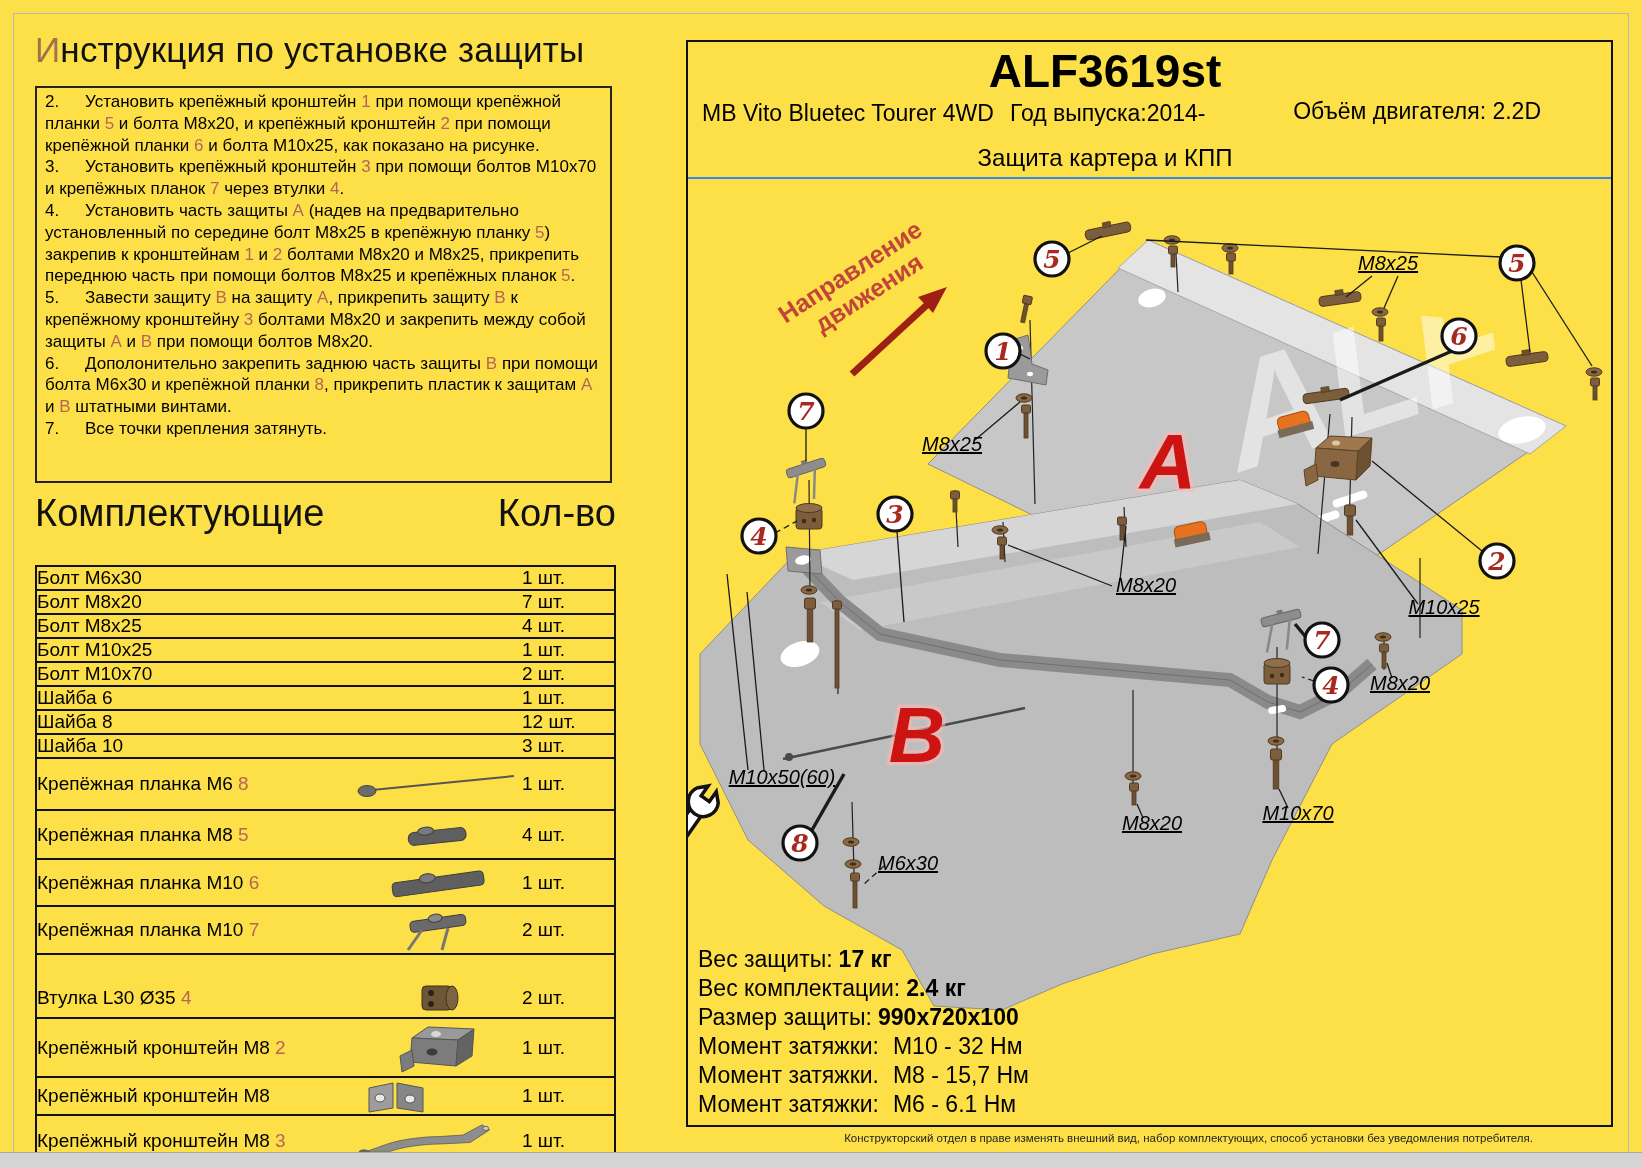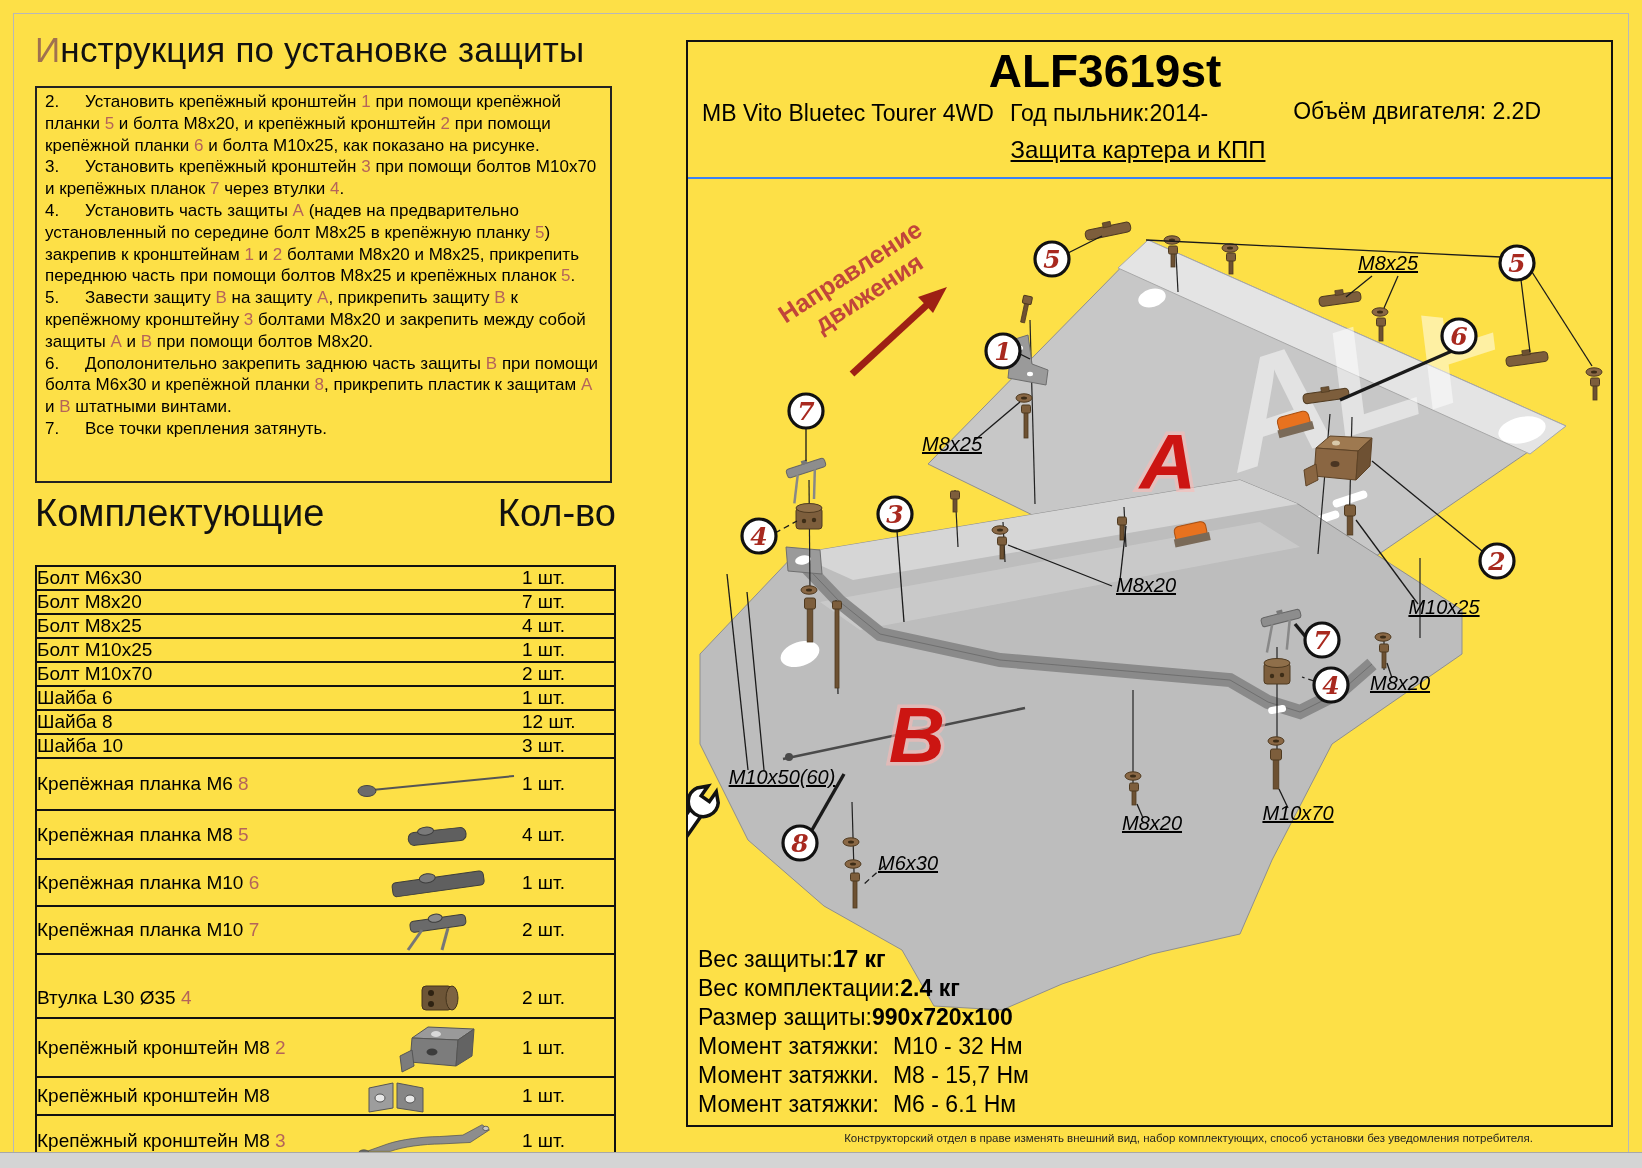--- a/index.html
+++ b/index.html
@@ -31,25 +31,25 @@
   
   .panel{position:absolute;left:686px;top:40px;width:927px;height:1087px;
         border:2px solid #111;box-sizing:border-box;}
   .panel-header{position:absolute;left:0;top:0;width:100%;height:137px;
         border-bottom:2px solid #3b82f6;box-sizing:border-box;}
   .part-number{position:absolute;left:417px;top:2px;transform:translateX(-50%);
         font-size:46px;font-weight:bold;white-space:nowrap;}
   .hdr-vehicle{position:absolute;left:14px;top:58px;font-size:23px;white-space:nowrap;}
   .hdr-year{position:absolute;left:322px;top:58px;font-size:23px;white-space:nowrap;}
   .hdr-engine{position:absolute;right:70px;top:56px;font-size:23px;white-space:nowrap;}
-  .hdr-subtitle{position:absolute;left:417px;top:94px;transform:translateX(-50%);
-        font-size:24px;text-decoration:underline;white-space:nowrap;margin-left:33px;}
+  .hdr-subtitle{position:absolute;left:417px;top:102px;transform:translateX(-50%);
+        font-size:24px;white-space:nowrap;}
   .diagram-svg{position:absolute;left:0;top:137px;}
   .specs{position:absolute;left:10px;top:903px;font-size:23px;line-height:29px;white-space:nowrap;}
-  .spec-value{}
+  .spec-value{margin-left:6px;}
   .spec-bold .spec-value{font-weight:bold;}
   .spec-plain .spec-value{margin-left:14px;}
   .footer-note{position:absolute;top:1132px;right:109px;font-size:11.5px;color:#222;white-space:nowrap;}
   .bottom-strip{position:absolute;left:0;top:1152px;width:1642px;height:16px;
         background:#d4d4d4;border-top:1px solid #a8a8a8;}
   
   .dlabel{font-family:"Liberation Sans",sans-serif;font-style:italic;font-size:20px;
         fill:#000;text-decoration:underline;}
   .cnum{font-family:"DejaVu Serif",serif;font-weight:bold;font-style:italic;
         font-size:25px;fill:#a8291f;}
@@ -218,21 +218,21 @@
           </svg>
         </div>
         <div class="cqty">1 шт.</div>
       </div>
     </div>
 
   <div class="panel">
     <div class="panel-header">
       <div class="part-number">ALF3619st</div>
       <div class="hdr-vehicle">MB Vito Bluetec Tourer 4WD</div>
-      <div class="hdr-year">Год пыльник:2014-</div>
+      <div class="hdr-year">Год выпуска:2014-</div>
       <div class="hdr-engine">Объём двигателя: 2.2D</div>
       <div class="hdr-subtitle">Защита картера и КПП</div>
     </div>
 
     <svg class="diagram-svg" width="923" height="948" viewBox="688 177 923 948" xmlns="http://www.w3.org/2000/svg">
       <defs>
         <clipPath id="clipA">
             <polygon points="1148,238 1566,424 1268,628 928,462"></polygon>
           </clipPath>
       </defs>

